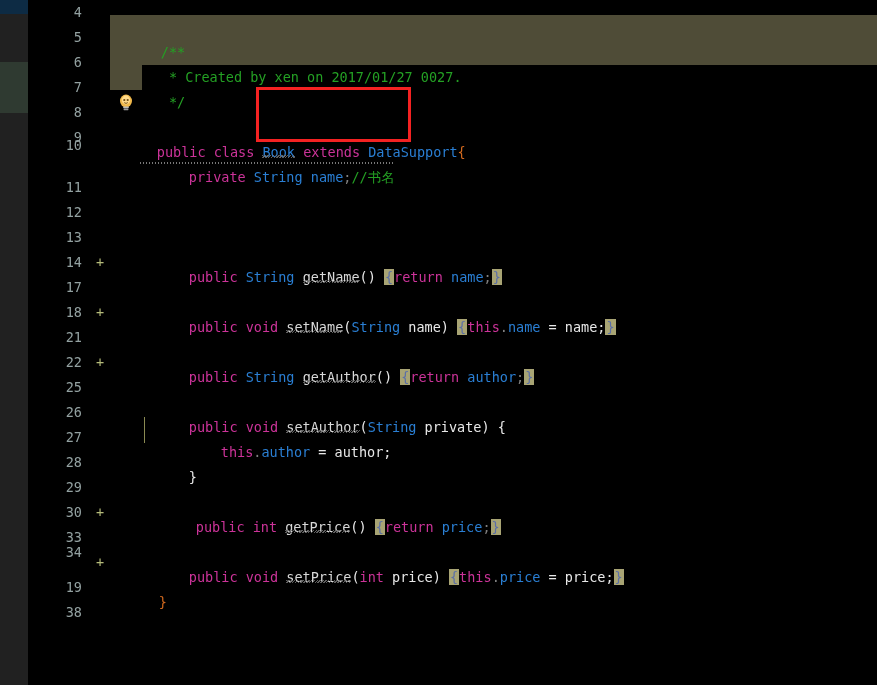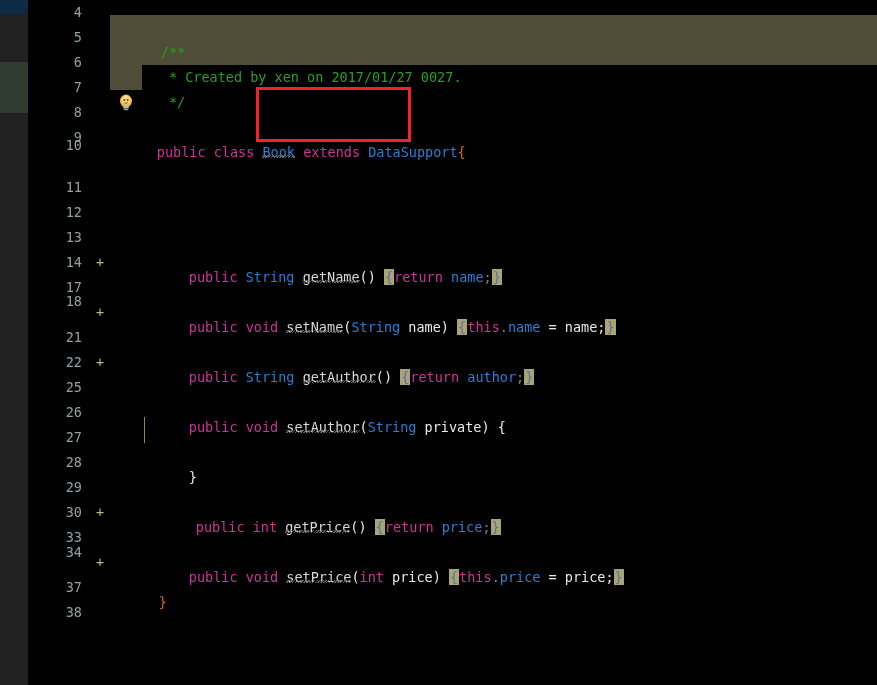--- a/index.html
+++ b/index.html
@@ -184,32 +184,32 @@
     <div class="linenum" style="top:50px;">6</div>
     <div class="linenum" style="top:75px;">7</div>
     <div class="linenum" style="top:100px;">8</div>
     <div class="linenum" style="top:125px;">9</div>
     <div class="linenum" style="top:133px;margin-left:40px;">10</div>
     <div class="linenum" style="top:175px;">11</div>
     <div class="linenum" style="top:200px;">12</div>
     <div class="linenum" style="top:225px;">13</div>
     <div class="linenum" style="top:250px;">14</div>
     <div class="linenum" style="top:275px;">17</div>
-    <div class="linenum" style="top:289px;">18</div>
+    <div class="linenum" style="top:300px;">18</div>
     <div class="linenum" style="top:325px;">21</div>
     <div class="linenum" style="top:350px;">22</div>
     <div class="linenum" style="top:375px;">25</div>
     <div class="linenum" style="top:400px;">26</div>
     <div class="linenum" style="top:425px;">27</div>
     <div class="linenum" style="top:450px;">28</div>
     <div class="linenum" style="top:475px;">29</div>
     <div class="linenum" style="top:500px;">30</div>
     <div class="linenum" style="top:525px;">33</div>
     <div class="linenum" style="top:540px;">34</div>
-    <div class="linenum" style="top:575px;">37</div>
+    <div class="linenum" style="top:575px;">19</div>
     <div class="linenum" style="top:600px;">38</div>
   </div>
 
   <div class="fold-gutter">
     <div class="fold-marker" style="top:250px;">+</div>
     <div class="fold-marker" style="top:300px;">+</div>
     <div class="fold-marker" style="top:350px;">+</div>
     <div class="fold-marker" style="top:500px;">+</div>
     <div class="fold-marker" style="top:550px;">+</div>
   </div>
@@ -241,39 +241,45 @@
       <circle cx="9.7" cy="6" r="1.1" fill="#6b4a10"></circle>
       <path d="M6.2 8.6 q1.8 1.6 3.6 0" stroke="#6b4a10" stroke-width="0.9" fill="none"></path>
       <rect x="5.2" y="12.6" width="5.6" height="1.6" rx="0.4" fill="#b9b9b9"></rect>
       <rect x="5.6" y="14.6" width="4.8" height="1.6" rx="0.4" fill="#9a9a9a"></rect>
     </svg>
 
     <div class="code-line" style="top:115px; left:18px;">
       <span class="kw">public</span><span class="plain"> </span><span class="kw">class</span><span class="plain"> </span><span class="type wavy">Book</span><span class="plain"> </span><span class="kw">extends</span><span class="plain"> </span><span class="type">DataSupport</span><span class="brace-hl">{</span>
     </div>
 
+    <div class="code-line" style="top:140px; left:50px;">
+      <span class="kw">private</span><span class="plain"> </span><span class="type">String</span><span class="plain"> </span><span class="field wavy-dots">name</span><span class="punc">;</span><span class="cmt">//书名</span>
+    </div>
 
 
 
     <div class="code-line" style="top:240px; left:50px;">
       <span class="kw">public</span><span class="plain"> </span><span class="type">String</span><span class="plain"> </span><span class="method wavy">getName</span><span class="plain">()</span><span class="plain"> </span><span class="fold-chip brace-open">{</span><span class="kw">return</span><span class="plain"> </span><span class="field">name</span><span class="punc">;</span><span class="fold-chip brace-close">}</span>
     </div>
 
     <div class="code-line" style="top:290px; left:50px;">
       <span class="kw">public</span><span class="plain"> </span><span class="kw">void</span><span class="plain"> </span><span class="method wavy">setName</span><span class="plain">(</span><span class="type">String</span><span class="plain"> name)</span><span class="plain"> </span><span class="fold-chip brace-open">{</span><span class="kw">this</span><span class="punc">.</span><span class="field">name</span><span class="plain"> = name;</span><span class="fold-chip brace-close">}</span>
     </div>
 
     <div class="code-line" style="top:340px; left:50px;">
       <span class="kw">public</span><span class="plain"> </span><span class="type">String</span><span class="plain"> </span><span class="method wavy">getAuthor</span><span class="plain">()</span><span class="plain"> </span><span class="fold-chip brace-open">{</span><span class="kw">return</span><span class="plain"> </span><span class="field">author</span><span class="punc">;</span><span class="fold-chip brace-close">}</span>
     </div>
 
     <div class="code-line" style="top:390px; left:50px;">
       <span class="kw">public</span><span class="plain"> </span><span class="kw">void</span><span class="plain"> </span><span class="method wavy">setAuthor</span><span class="plain">(</span><span class="type">String</span><span class="plain"> private) {</span>
     </div>
 
+    <div class="code-line" style="top:415px; left:82px;">
+      <span class="kw">this</span><span class="punc">.</span><span class="field">author</span><span class="plain"> = author;</span>
+    </div>
 
     <div class="code-line" style="top:440px; left:50px;">
       <span class="plain">}</span>
     </div>
 
     <div class="code-line" style="top:490px; left:57px;">
       <span class="kw">public</span><span class="plain"> </span><span class="kw">int</span><span class="plain"> </span><span class="method wavy">getPrice</span><span class="plain">()</span><span class="plain"> </span><span class="fold-chip brace-open">{</span><span class="kw">return</span><span class="plain"> </span><span class="field">price</span><span class="punc">;</span><span class="fold-chip brace-close">}</span>
     </div>
 
     <div class="code-line" style="top:540px; left:50px;">

